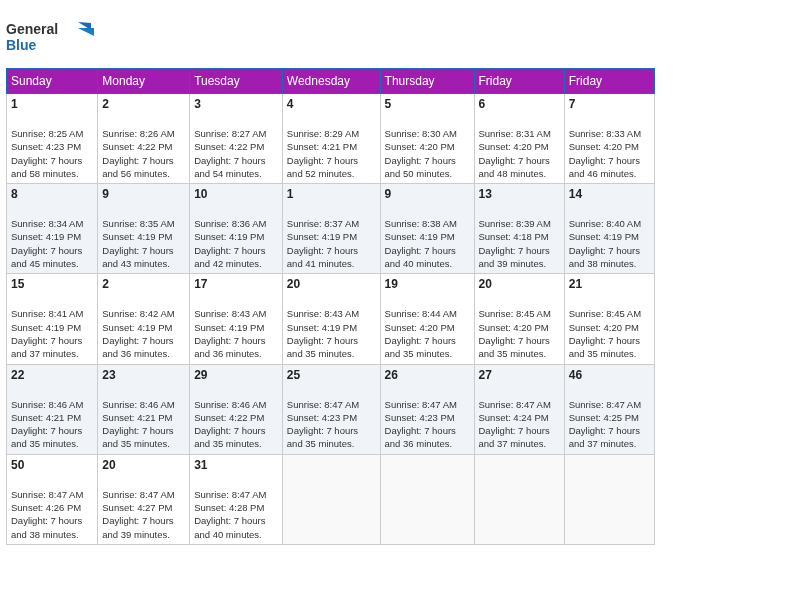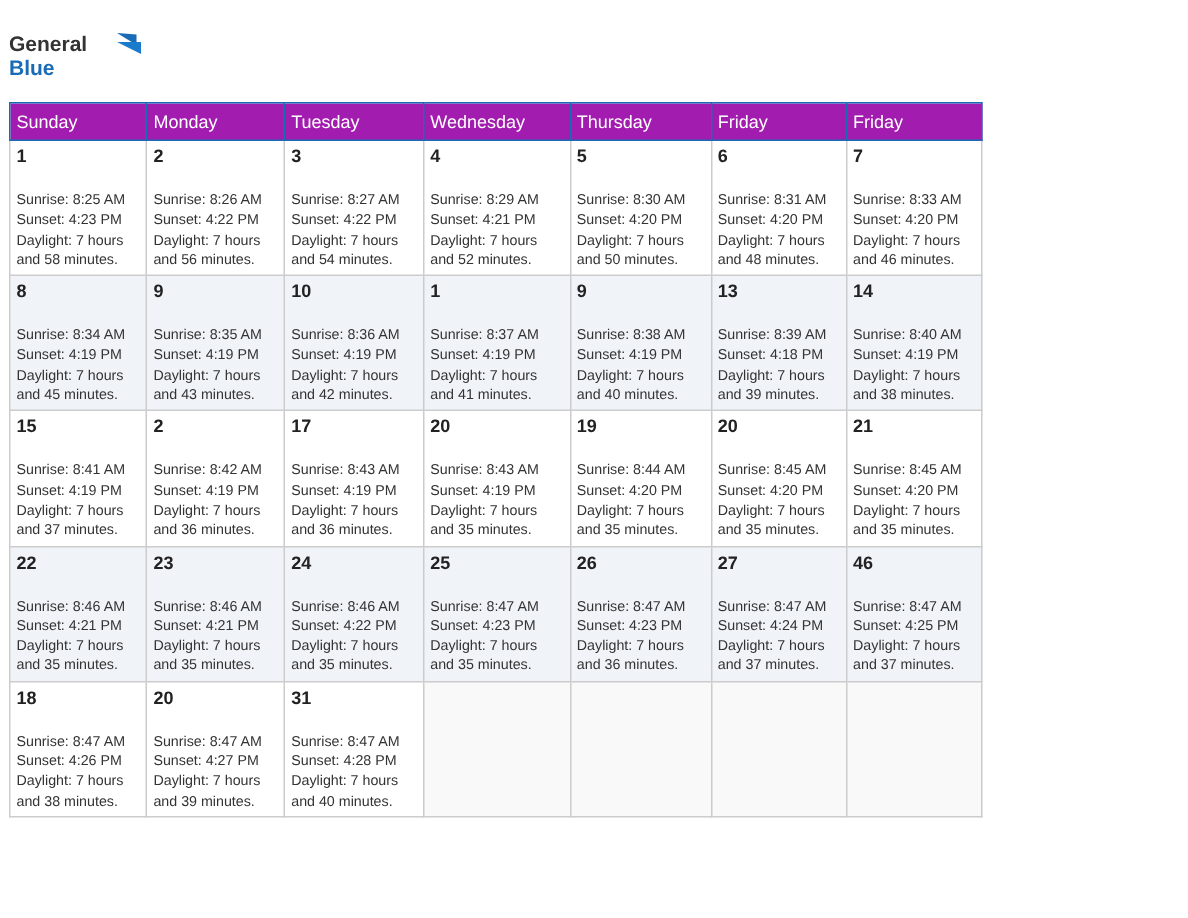--- a/index.html
+++ b/index.html
@@ -253,21 +253,21 @@
             Sunrise: 8:46 AM<br>Sunset: 4:21 PM<br>Daylight: 7 hours and 35 minutes.
           </div>
         </td>
           <td>
           <span class="day-num">23</span>
           <div class="day-info">
             Sunrise: 8:46 AM<br>Sunset: 4:21 PM<br>Daylight: 7 hours and 35 minutes.
           </div>
         </td>
           <td>
-          <span class="day-num">24</span>
+          <span class="day-num">29</span>
           <div class="day-info">
             Sunrise: 8:46 AM<br>Sunset: 4:22 PM<br>Daylight: 7 hours and 35 minutes.
           </div>
         </td>
           <td>
           <span class="day-num">25</span>
           <div class="day-info">
             Sunrise: 8:47 AM<br>Sunset: 4:23 PM<br>Daylight: 7 hours and 35 minutes.
           </div>
         </td>
@@ -285,21 +285,21 @@
         </td>
           <td>
           <span class="day-num">46</span>
           <div class="day-info">
             Sunrise: 8:47 AM<br>Sunset: 4:25 PM<br>Daylight: 7 hours and 37 minutes.
           </div>
         </td>
         </tr>
         <tr>
           <td>
-          <span class="day-num">18</span>
+          <span class="day-num">50</span>
           <div class="day-info">
             Sunrise: 8:47 AM<br>Sunset: 4:26 PM<br>Daylight: 7 hours and 38 minutes.
           </div>
         </td>
           <td>
           <span class="day-num">20</span>
           <div class="day-info">
             Sunrise: 8:47 AM<br>Sunset: 4:27 PM<br>Daylight: 7 hours and 39 minutes.
           </div>
         </td>

